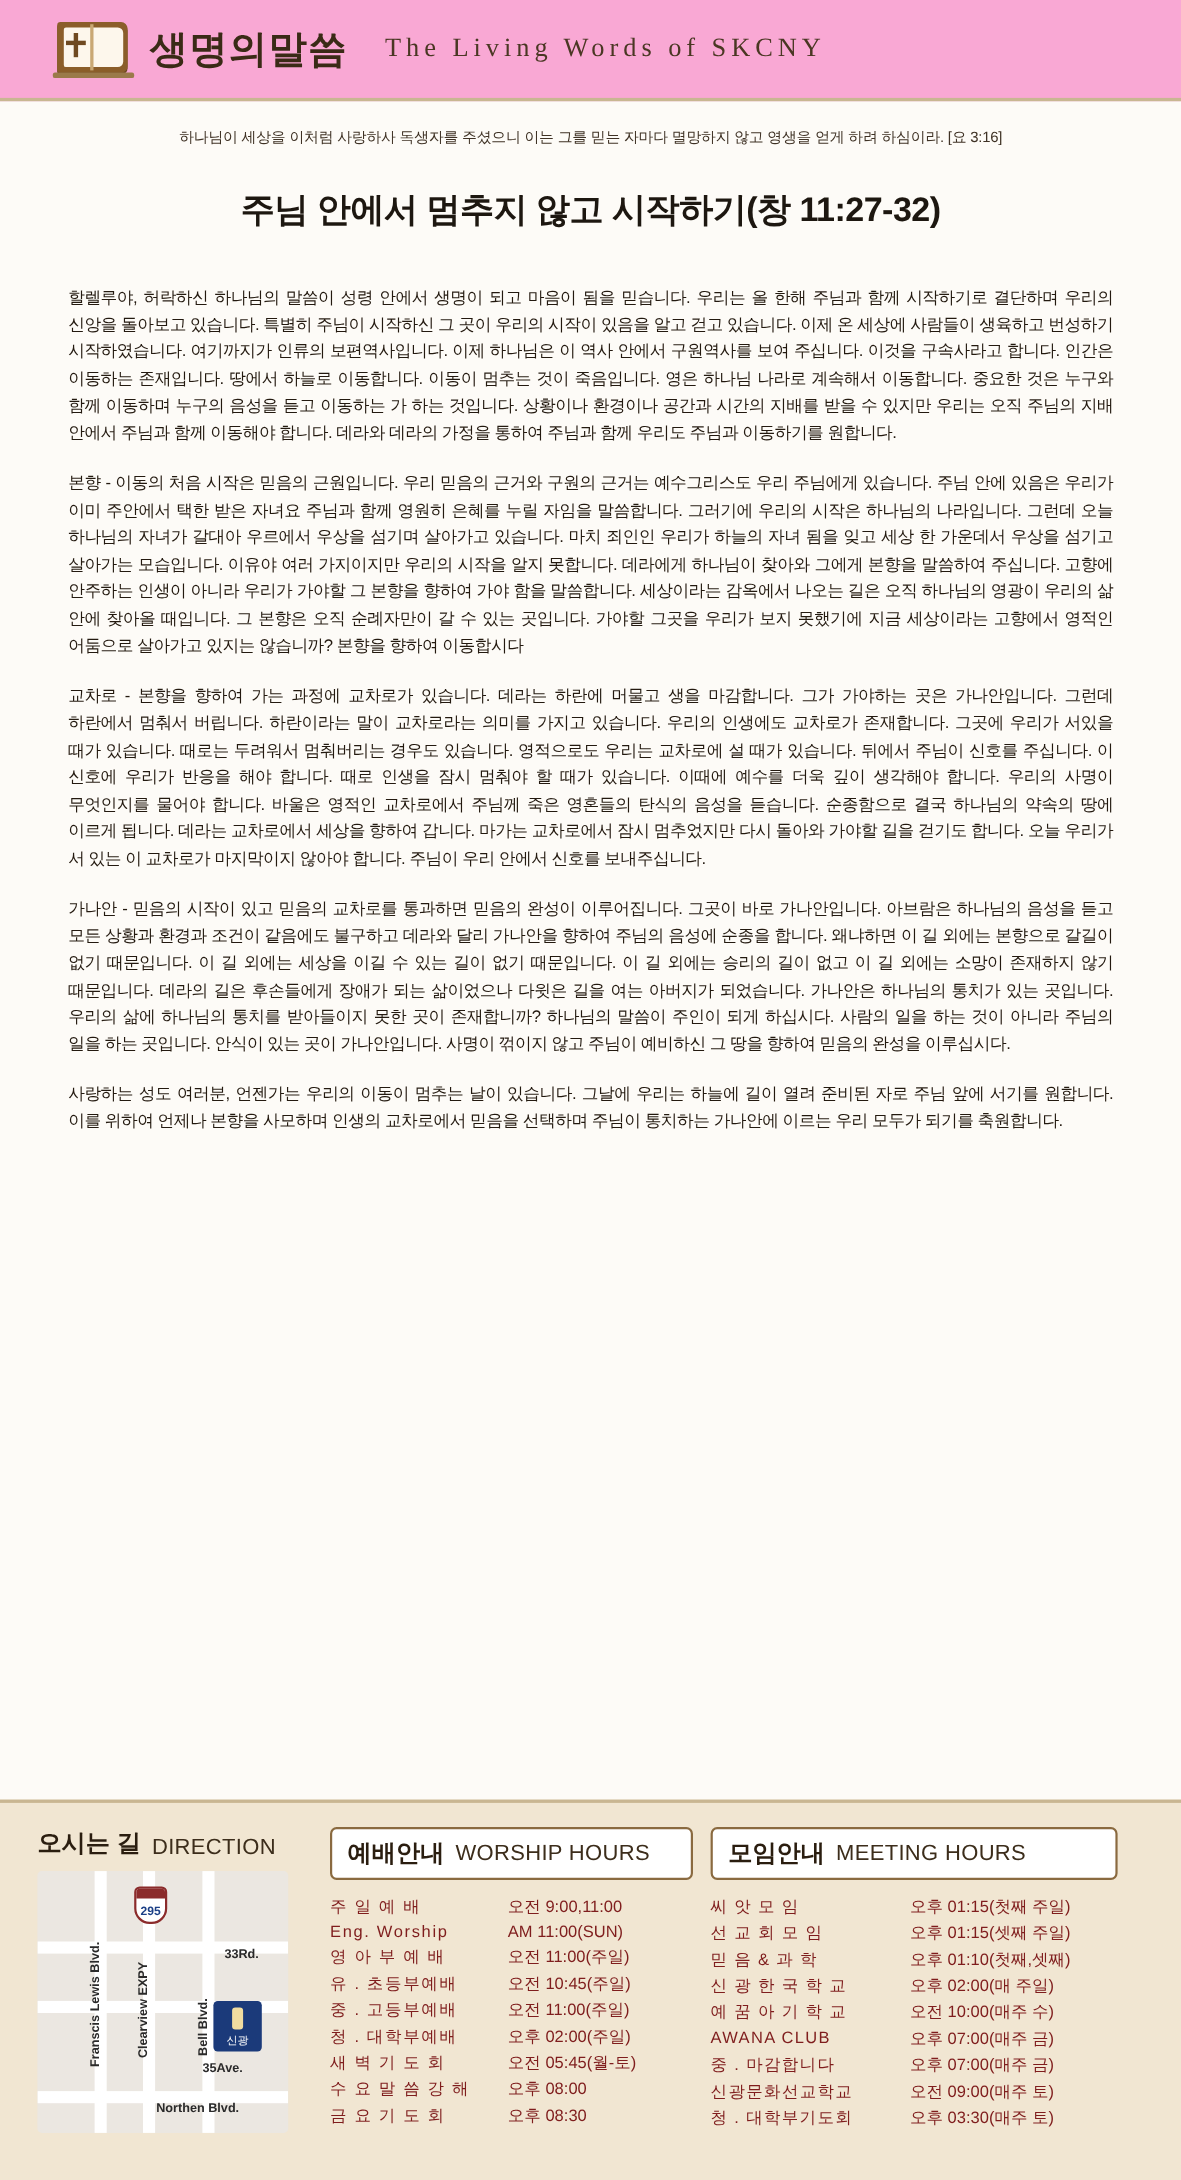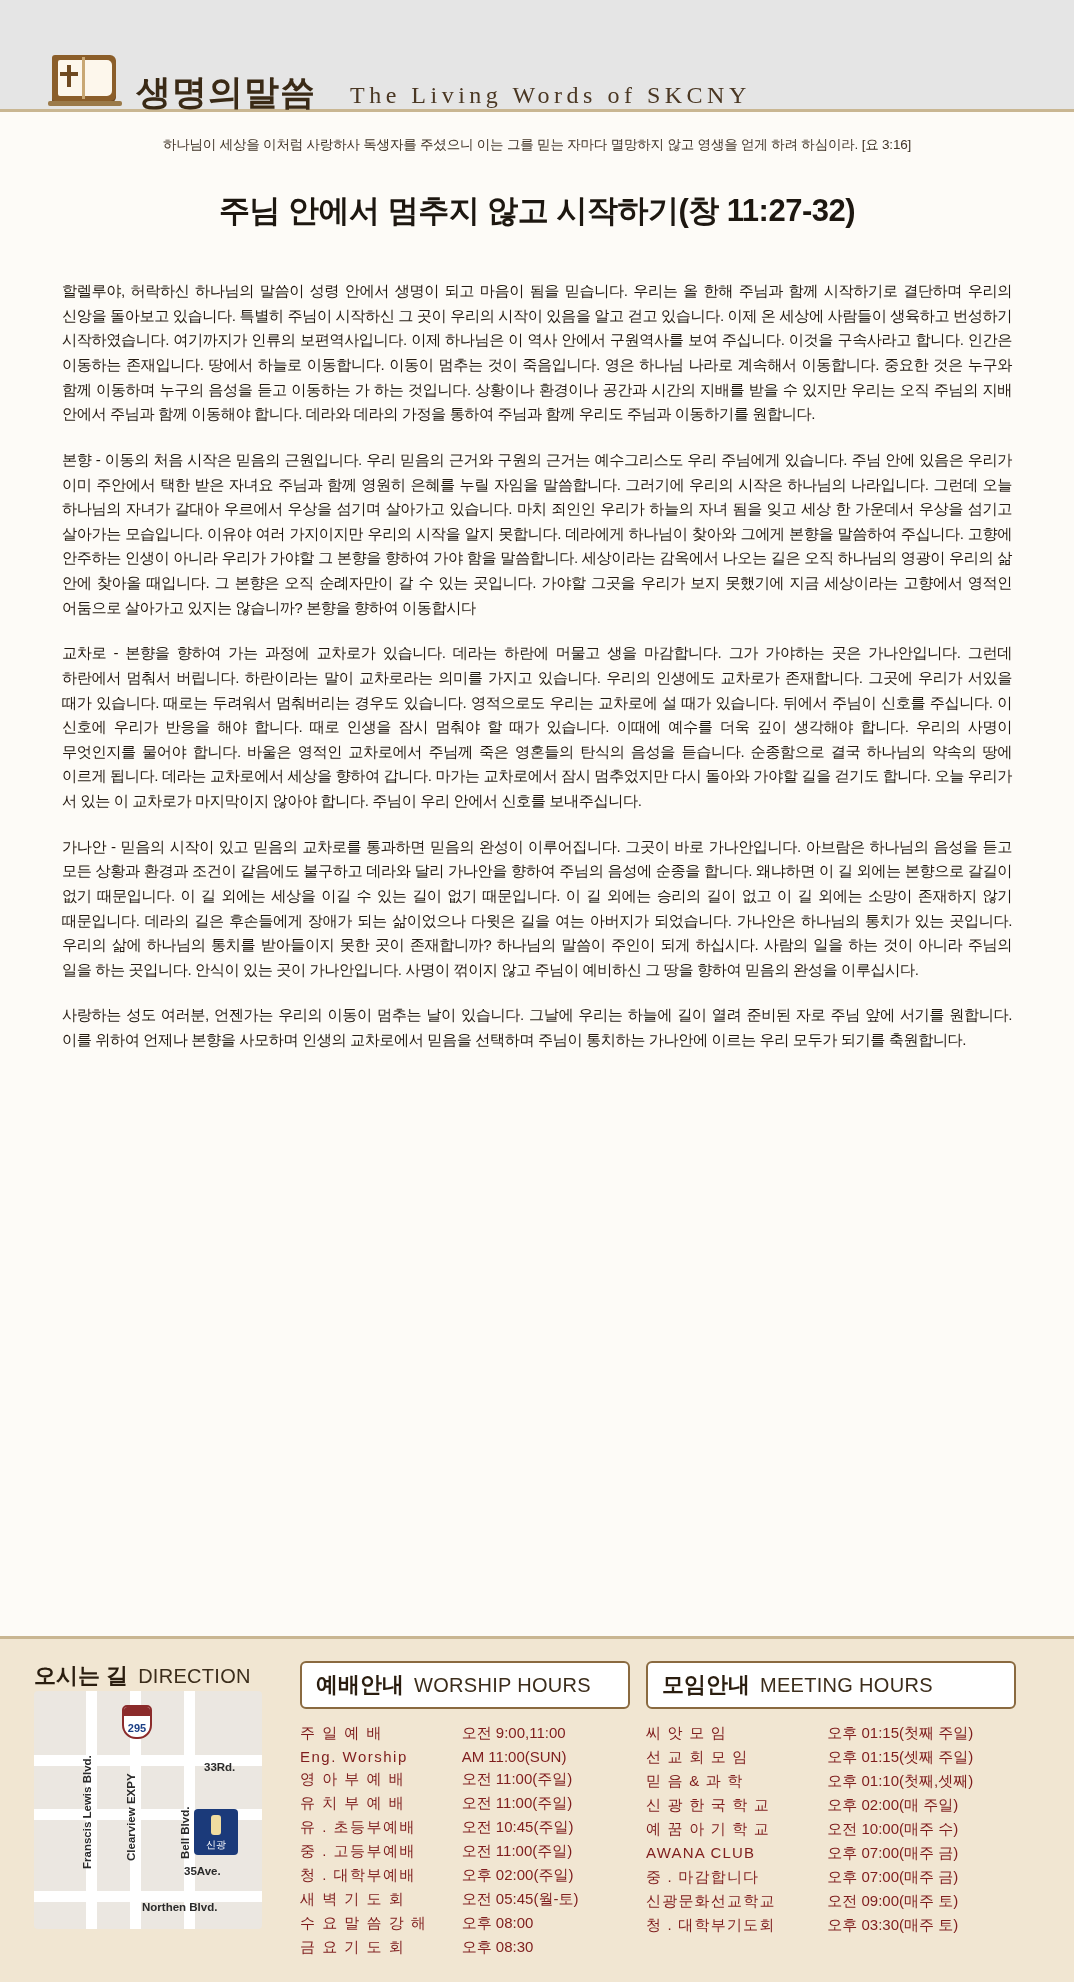--- a/index.html
+++ b/index.html
@@ -19,25 +19,25 @@
     width: 1074px;
     height: 1982px;
     background: #fdfbf7;
     position: relative;
     display: flex;
     flex-direction: column;
   }
 
   
   .header {
-    height: 112px;
-    background: #e5e5e5;
+    height: 92px;
+    background: #f9a8d4;
     border-bottom: 3px solid #c9b692;
     display: flex;
-    align-items: flex-end;
+    align-items: center;
     padding-left: 48px;
     box-sizing: border-box;
   }
   .bible-icon {
     width: 74px;
     height: 58px;
     position: relative;
     margin-right: 14px;
     flex: none;
   }
@@ -140,22 +140,23 @@
     padding: 22px 26px 14px 34px;
     gap: 16px;
   }
   .fcol { display: flex; flex-direction: column; }
   .col-direction { width: 250px; }
   .col-worship { width: 330px; }
   .col-meeting  { width: 370px; }
 
   .sec-head {
     display: flex;
-    align-items: center;
+    align-items: flex-end;
     gap: 10px;
+    padding-bottom: 10px;
   }
   .sec-head .ko {
     font-size: 22px;
     font-weight: bold;
     color: #2a1d0f;
   }
   .sec-head .en {
     font-size: 20px;
     color: #3c2d1b;
     letter-spacing: 0.3px;
@@ -325,24 +326,20 @@
             </tr>
         <tr>
               <td class="lbl">Eng. Worship</td>
               <td class="val">AM 11:00(SUN)</td>
             </tr>
         <tr>
               <td class="lbl">영 아 부 예 배</td>
               <td class="val">오전 11:00(주일)</td>
             </tr>
         <tr>
-              <td class="lbl">유 치 부 예 배</td>
-              <td class="val">오전 11:00(주일)</td>
-            </tr>
-        <tr>
               <td class="lbl">유 . 초등부예배</td>
               <td class="val">오전 10:45(주일)</td>
             </tr>
         <tr>
               <td class="lbl">중 . 고등부예배</td>
               <td class="val">오전 11:00(주일)</td>
             </tr>
         <tr>
               <td class="lbl">청 . 대학부예배</td>
               <td class="val">오후 02:00(주일)</td>

